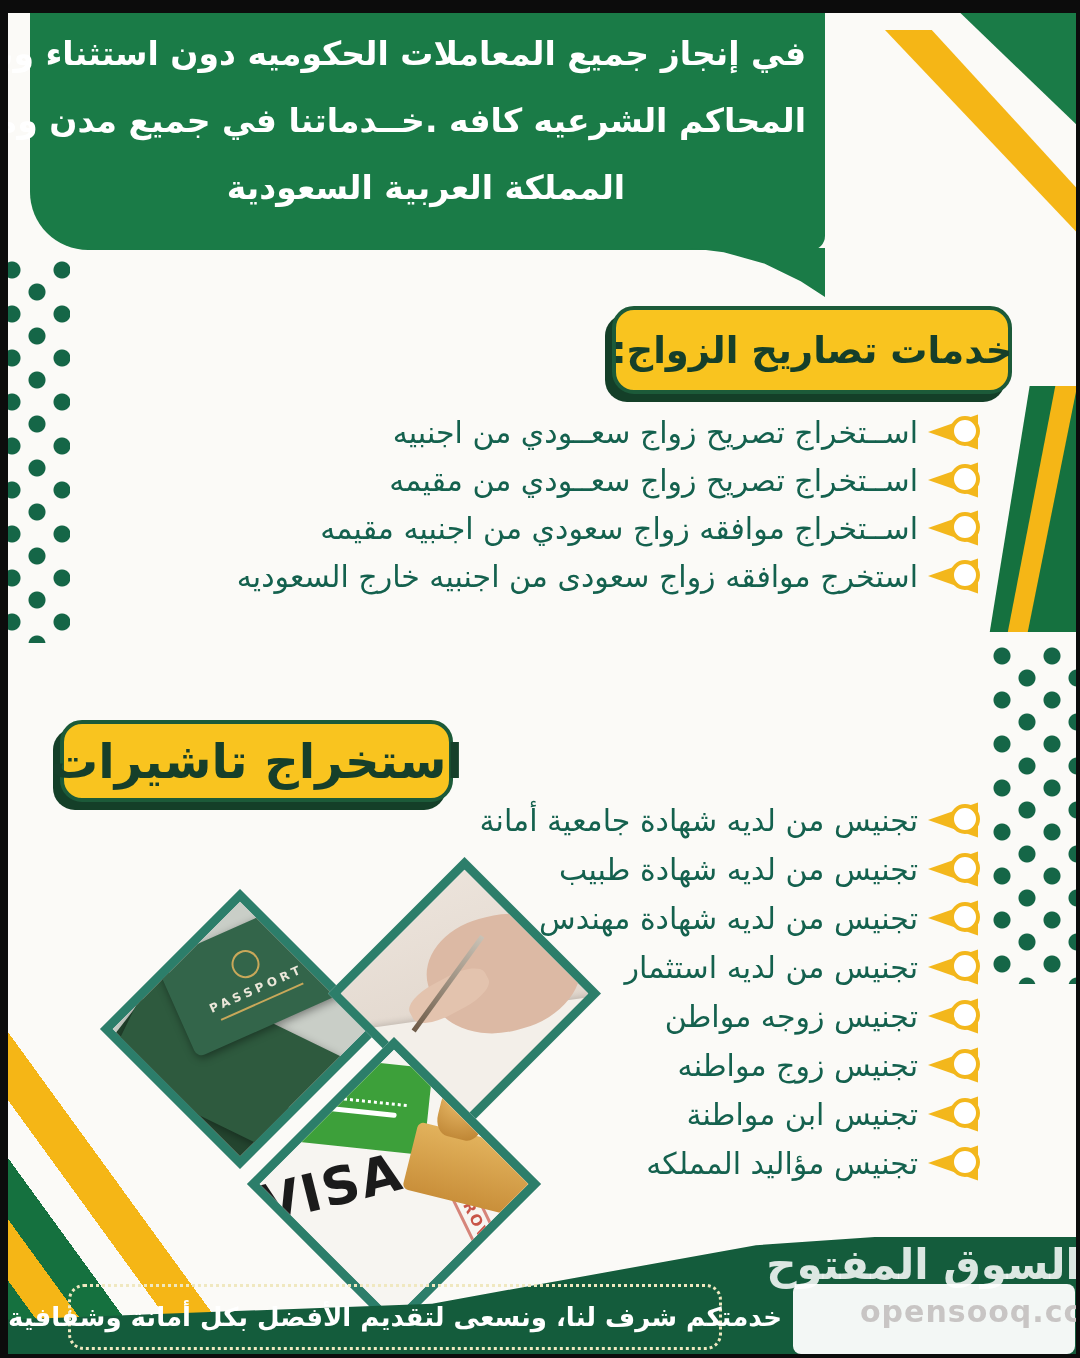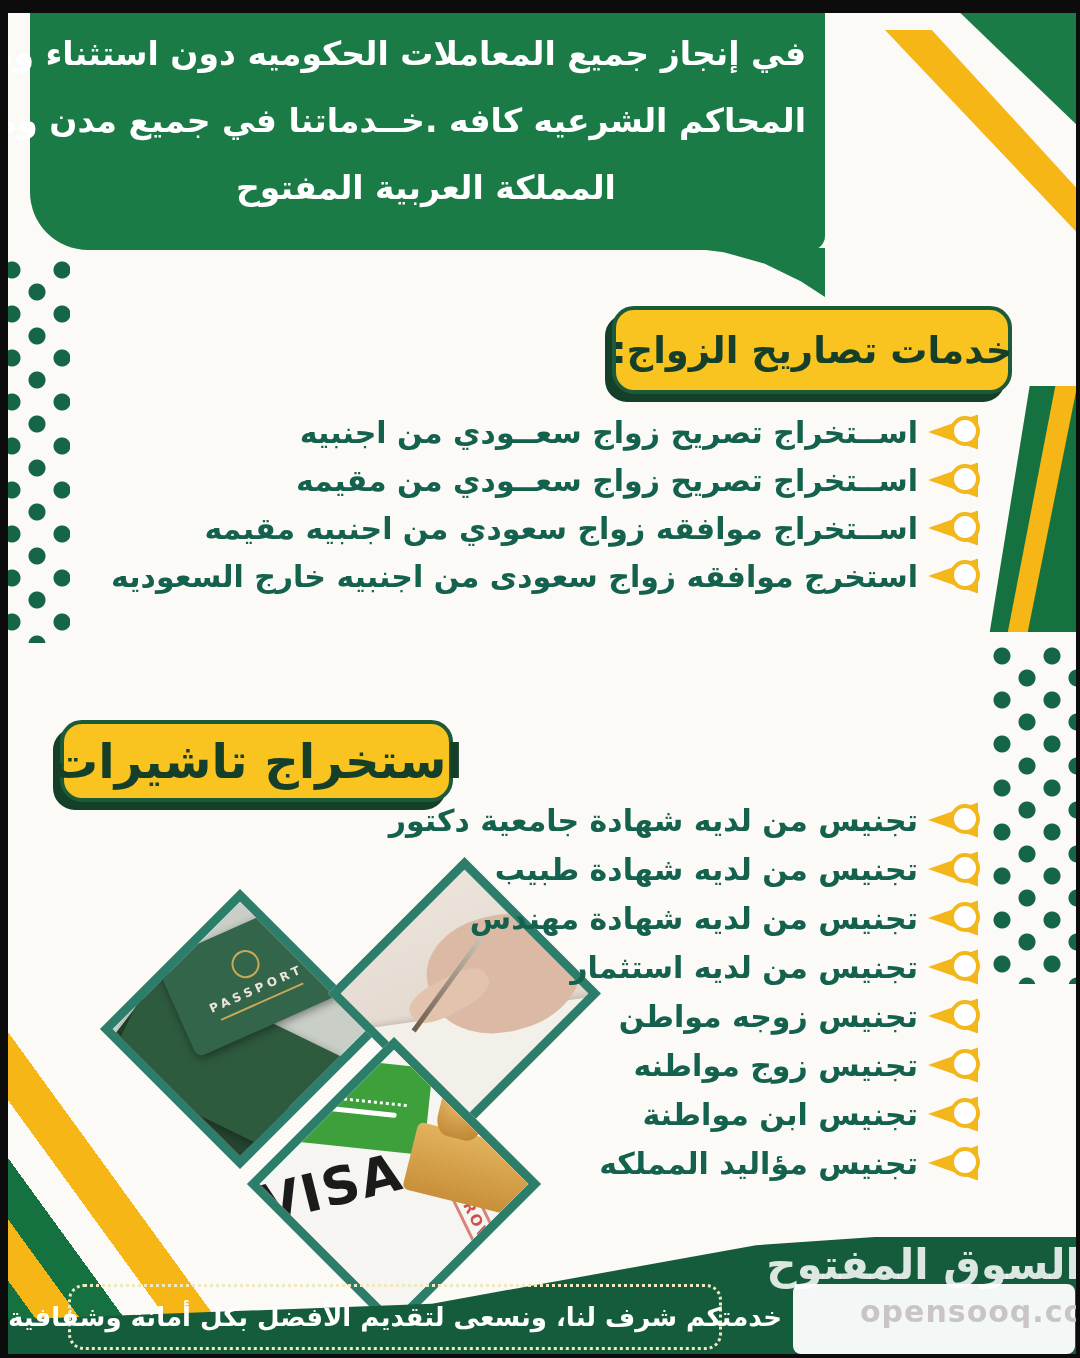--- a/index.html
+++ b/index.html
@@ -44,21 +44,21 @@
   
   .badge{position:absolute;background:#f9c41f;border:4px solid #1c5a39;border-radius:22px;
          box-shadow:-7px 8px 0 #143f28;display:flex;align-items:center;justify-content:center;
          direction:rtl;color:#163f2a;font-weight:bold;z-index:4;white-space:nowrap;}
   .badge.marriage{left:612px;top:306px;width:392px;height:80px;font-size:37px;}
   .badge.natural {left:638px;top:716px;width:348px;height:74px;font-size:36px;}
   .badge.visas   {left:60px; top:720px;width:385px;height:74px;font-size:48px;}
 
   
   .row{position:absolute;right:102px;display:flex;direction:rtl;align-items:center;gap:10px;z-index:4;}
-  .row .txt{white-space:nowrap;color:#14614e;font-weight:bold;font-size:30px;}
+  .row .txt{white-space:nowrap;color:#14614e;font-weight:normal;font-size:30px;}
   .bullet{position:relative;width:50px;height:40px;flex:0 0 auto;}
   .bullet .tri{position:absolute;inset:0;background:#f3b71c;clip-path:polygon(100% 6%,100% 94%,0 50%);}
   .bullet .ring{position:absolute;right:-2px;top:4px;width:22px;height:22px;background:#fff;
           border:4px solid #f3b71c;border-radius:50%;}
 
   
   .diamond{position:absolute;transform:rotate(45deg);border:9px solid #2c7e6a;overflow:hidden;background:#ddd;}
   .diamond.passport{left:141px;top:930px;width:180px;height:180px;z-index:2;}
   .diamond.hand{left:368px;top:897px;width:175px;height:175px;z-index:2;}
   .diamond.visa{left:290px;top:1080px;width:190px;height:190px;z-index:3;}
@@ -127,21 +127,21 @@
   </div>
   <div class="dots left"></div>
   <div class="dots right"></div>
   <div class="bl-stripes"></div>
 
   <div class="banner"></div>
   <div class="banner-tail"></div>
   <div class="banner-text">
     <div class="bl">في إنجاز جميع المعاملات الحكوميه دون استثناء وبالاخص</div>
     <div class="bl">المحاكم الشرعيه كافه .خــدماتنا في جميع مدن ومناطق</div>
-    <div class="bl">المملكة العربية المفتوح</div>
+    <div class="bl">المملكة العربية السعودية</div>
   </div>
 
   <div class="badge marriage">خدمات تصاريح الزواج:</div>
   <div class="badge visas">استخراج تاشيرات</div>
 
   <div class="row" style="top:412px">
     <span class="bullet">
         <span class="tri"></span>
         <span class="ring"></span>
       </span>
@@ -167,21 +167,21 @@
         <span class="ring"></span>
       </span>
     <span class="txt">استخرج موافقه زواج سعودى من اجنبيه خارج السعوديه</span>
   </div>
 
   <div class="row" style="top:800px">
     <span class="bullet">
         <span class="tri"></span>
         <span class="ring"></span>
       </span>
-    <span class="txt">تجنيس من لديه شهادة جامعية دكتور</span>
+    <span class="txt">تجنيس من لديه شهادة جامعية أمانة</span>
   </div>
   <div class="row" style="top:898px">
     <span class="bullet">
         <span class="tri"></span>
         <span class="ring"></span>
       </span>
     <span class="txt">تجنيس من لديه شهادة مهندس</span>
   </div>
   <div class="row" style="top:849px">
     <span class="bullet">

